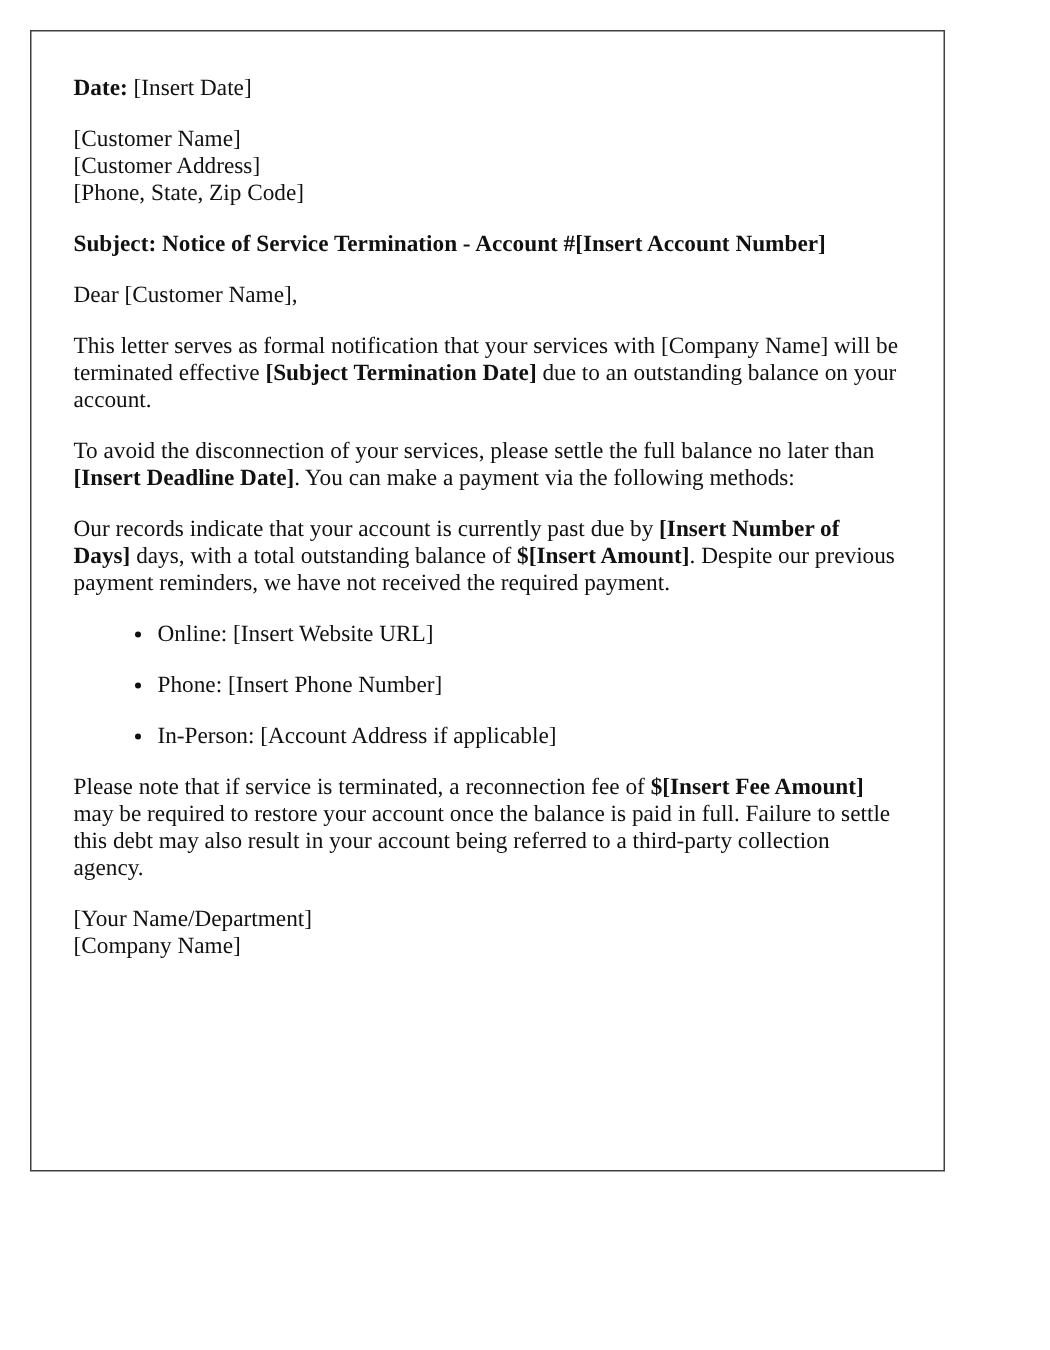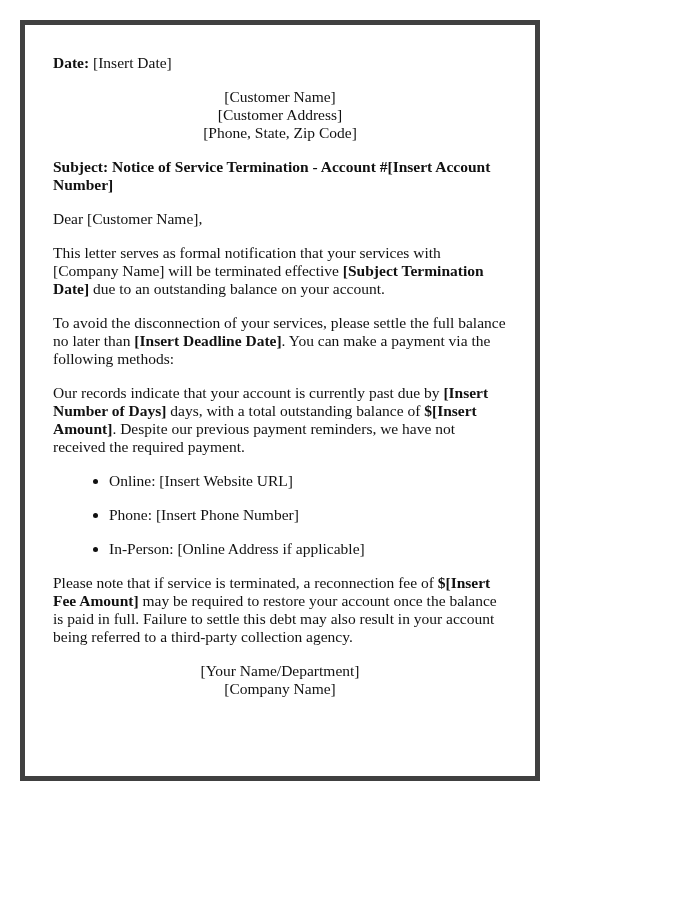--- a/index.html
+++ b/index.html
@@ -13,39 +13,39 @@
       position: relative;
       font-family: "Liberation Serif", "DejaVu Serif", serif;
       font-size: 15.5px;
       line-height: 18px;
       color: #111111;
     }
     .letter {
       position: absolute;
       left: 20px;
       top: 20px;
-      width: 520px;
+      width: 610px;
       height: 761px;
       box-sizing: border-box;
-      border: 5px solid #404040;
+      border: 1px solid #404040;
       padding: 29px 28px 0 28px;
     }
     .letter p {
       margin: 0 0 16px 0;
     }
     .letter b { font-weight: bold; }
     .letter ul {
       margin: 0 0 16px 0;
       padding-left: 40px;
     }
     .letter ul li {
       margin: 16px;
       list-style: disc;
     }
-    .line { display: block; text-align: center; }
+    .line { display: block; }
   </style>
 </head>
 <body>
 
 <div class="letter">
 
   <p><b>Date:</b> <span>[Insert Date]</span></p>
 
   <p>
     <span class="line">[Customer Name]</span>
@@ -59,21 +59,21 @@
 
   <p><span>This letter serves as formal notification that your services with [Company Name] will be terminated effective </span><b>[Subject Termination Date]</b><span> due to an outstanding balance on your account.</span></p>
 
   <p><span>To avoid the disconnection of your services, please settle the full balance no later than </span><b>[Insert Deadline Date]</b><span>. You can make a payment via the following methods:</span></p>
 
   <p><span>Our records indicate that your account is currently past due by </span><b>[Insert Number of Days]</b><span> days, with a total outstanding balance of </span><b>$[Insert Amount]</b><span>. Despite our previous payment reminders, we have not received the required payment.</span></p>
 
   <ul>
     <li>Online: [Insert Website URL]</li>
     <li>Phone: [Insert Phone Number]</li>
-    <li>In-Person: [Online Address if applicable]</li>
+    <li>In-Person: [Account Address if applicable]</li>
   </ul>
 
   <p><span>Please note that if service is terminated, a reconnection fee of </span><b>$[Insert Fee Amount]</b><span> may be required to restore your account once the balance is paid in full. Failure to settle this debt may also result in your account being referred to a third-party collection agency.</span></p>
 
 
 
   <p>
     <span class="line">[Your Name/Department]</span>
     <span class="line">[Company Name]</span>
   </p>

